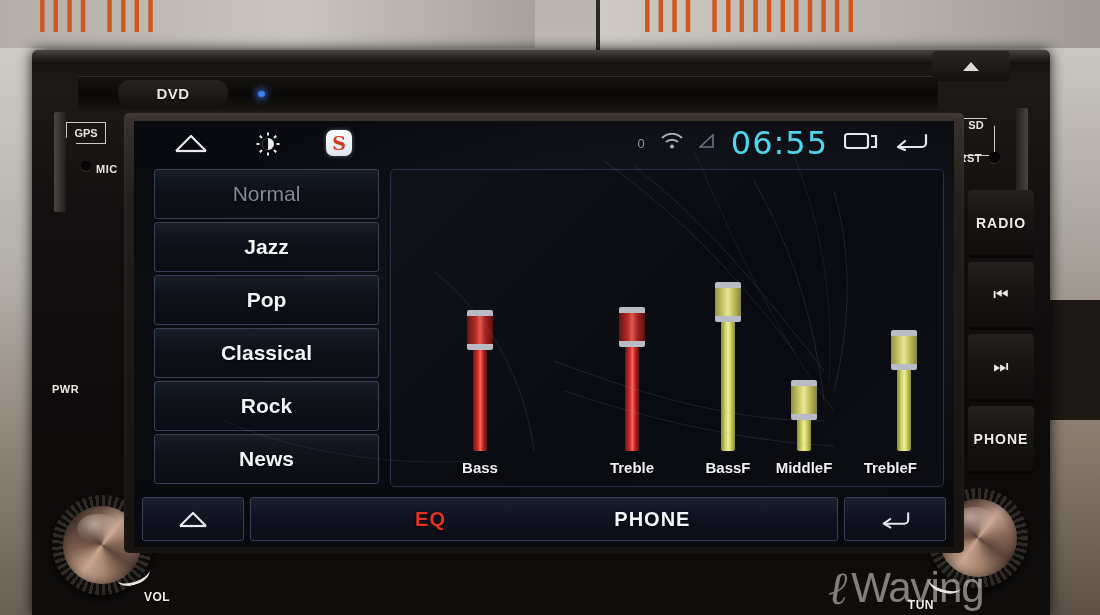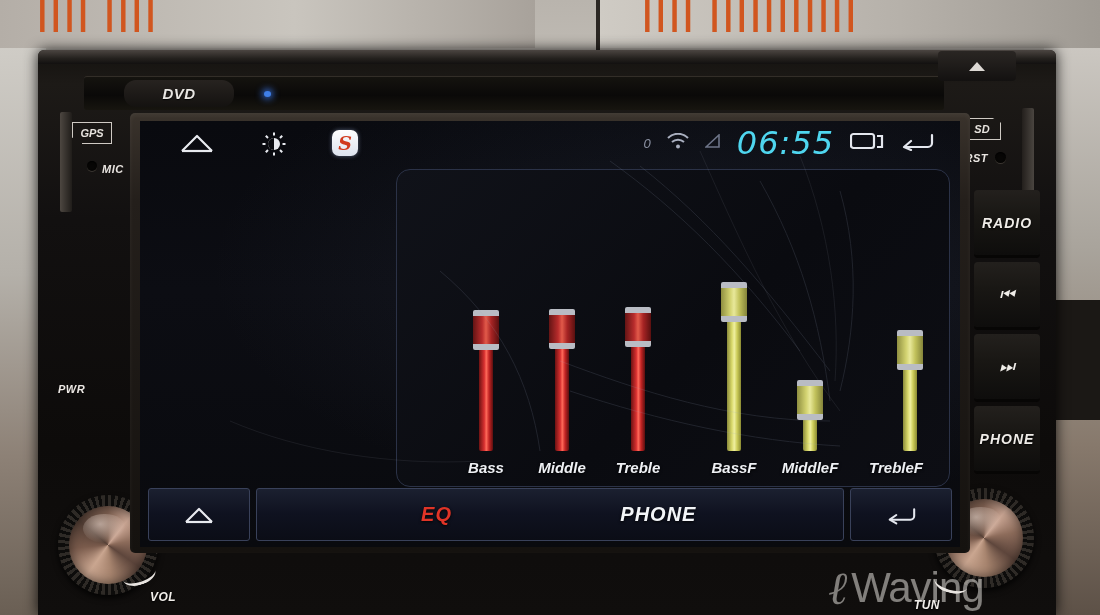--- a/index.html
+++ b/index.html
@@ -44,25 +44,24 @@
     position: absolute; right: 0; top: 48px; width: 56px; height: 567px;
     background: linear-gradient(to bottom,#cbc7c1,#a9a49c 35%,#87796c 70%,#5d5147);
   }
   #bg-dark-right {
     position: absolute; right: 0; top: 300px; width: 56px; height: 120px;
     background: #1b1815;
   }
 
   
   #head-unit {
-    position: absolute; left: 38px; top: 50px; width: 1018px; height: 565px;
+    position: absolute; left: 32px; top: 50px; width: 1018px; height: 565px;
     background: linear-gradient(to bottom, #14120f 0%, #1d1a17 6%, #121010 30%, #0d0b0a 70%, #100e0d 100%);
     border-radius: 6px 6px 0 0;
     box-shadow: 0 0 14px rgba(0,0,0,.85);
-    font-style: italic;
   }
   #chassis-top-edge {
     position: absolute; left: 0; top: 0; width: 100%; height: 14px;
     background: linear-gradient(to bottom,#4b4541,#24211e 60%,#121010);
     border-radius: 6px 6px 0 0;
   }
 
   
   #dvd-slot-row {
     position: absolute; left: 24px; top: 26px; width: 950px; height: 40px;
@@ -118,23 +117,23 @@
     border-radius: 50%; background: #070605;
     box-shadow: inset 0 1px 2px #000, 0 1px 0 #3b3631;
   }
   #mic-label {
     position: absolute; left: 64px; top: 113px;
     color: #e9e5e1; font-size: 11px; font-weight: 700; letter-spacing: .5px;
   }
 
   
   #sd-badge {
-    position: absolute; right: 55px; top: 68px; width: 38px; height: 22px;
+    position: absolute; right: 55px; top: 68px; width: 38px; height: 38px;
     border: 1.5px solid #cfcac4;
-    display: flex; align-items: center; justify-content: center;
+    display: flex; align-items: flex-start; justify-content: center;
     clip-path: polygon(0 0,78% 0,100% 22%,100% 100%,0 100%);
   }
   #sd-label { color: #e6e2dd; font-size: 11px; font-weight: 700; }
   #sd-slot-strip {
     position: absolute; right: 22px; top: 58px; width: 12px; height: 118px;
     background: linear-gradient(to right,#231f1c,#4a4540);
     border-radius: 2px;
   }
   #rst-label {
     position: absolute; right: 68px; top: 102px;
@@ -273,21 +272,21 @@
     color: #f2f4f8; font-size: 21px; font-weight: 600;
     text-shadow: 0 1px 3px rgba(0,0,0,.9);
   }
   .preset-item.dim .preset-label { color: #818a9c; font-weight: 400; }
 
   
   #eq-panel {
     position: absolute; left: 256px; top: 48px; right: 10px; bottom: 60px;
     background: linear-gradient(135deg,#101219,#0a0b10 55%,#0d0e14);
     border: 1px solid #2b3247;
-    border-radius: 14px;
+    border-radius: 5px;
   }
   #eq-sliders {
     position: absolute; inset: 0;
   }
   .slider-col {
     position: absolute; bottom: 10px; width: 74px;
     display: flex; flex-direction: column; align-items: center;
   }
   .slider-area { position: relative; width: 26px; height: 180px; }
   .slider-stem {
@@ -314,21 +313,21 @@
     border-top: 6px solid #b9bcc4;
     border-bottom: 6px solid #b9bcc4;
   }
   .slider-name {
     margin-top: 8px; color: #eef0f4; font-size: 15px; font-weight: 600;
     text-shadow: 0 1px 3px rgba(0,0,0,.9); white-space: nowrap;
   }
 
   
   #bottom-nav {
-    position: absolute; left: 8px; right: 8px; bottom: 6px; height: 53px;
+    position: absolute; left: 8px; right: 8px; bottom: 6px; height: 44px;
     display: flex; gap: 6px;
   }
   .nav-btn {
     background: linear-gradient(to bottom,#1b2030 0%,#0f1220 48%,#0b0d16 100%);
     border: 1px solid #39415a; border-radius: 3px;
     display: flex; align-items: center; justify-content: center;
   }
   #nav-home-btn { width: 102px; }
   #nav-center-btn { flex: 1; position: relative; }
   #nav-back-btn { width: 102px; }
@@ -490,36 +489,49 @@
           </span>
           <span>
             <svg width="34" height="20" viewBox="0 0 34 20">
               <path d="M32 4 L32 12 A4 4 0 0 1 28 16 L5 16" fill="none" stroke="#e4e7ee" stroke-width="2.2" stroke-linecap="round"></path>
               <path d="M11 10 L4 16 L11 19" fill="none" stroke="#e4e7ee" stroke-width="2.2" stroke-linejoin="round" stroke-linecap="round"></path>
             </svg>
           </span>
         </div>
       </div>
 
+      <div id="preset-list">
+        <div class="preset-item dim">
+          <span class="preset-label">Normal</span>
+        </div>
+        <div class="preset-item">
+          <span class="preset-label">Jazz</span>
+        </div>
+        <div class="preset-item">
+          <span class="preset-label">Pop</span>
+        </div>
+        <div class="preset-item">
+          <span class="preset-label">Classical</span>
+        </div>
+        <div class="preset-item">
+          <span class="preset-label">Rock</span>
+        </div>
+        <div class="preset-item">
+          <span class="preset-label">News</span>
+        </div>
+      </div>
 
       <div id="eq-panel">
         <div id="eq-sliders">
             <div class="slider-col" style="left: 52px;">
               <div class="slider-area">
                 <div class="slider-stem red" style="height: 121px;"></div>
                 <div class="slider-knob red" style="top: 39px;"></div>
               </div>
               <div class="slider-name">Bass</div>
-            </div>
-            <div class="slider-col" style="left: 128px;">
-              <div class="slider-area">
-                <div class="slider-stem red" style="height: 122px;"></div>
-                <div class="slider-knob red" style="top: 38px;"></div>
-              </div>
-              <div class="slider-name">Middle</div>
             </div>
             <div class="slider-col" style="left: 204px;">
               <div class="slider-area">
                 <div class="slider-stem red" style="height: 124px;"></div>
                 <div class="slider-knob red" style="top: 36px;"></div>
               </div>
               <div class="slider-name">Treble</div>
             </div>
             <div class="slider-col" style="left: 300px; align-items: center;">
               <div class="slider-area">

